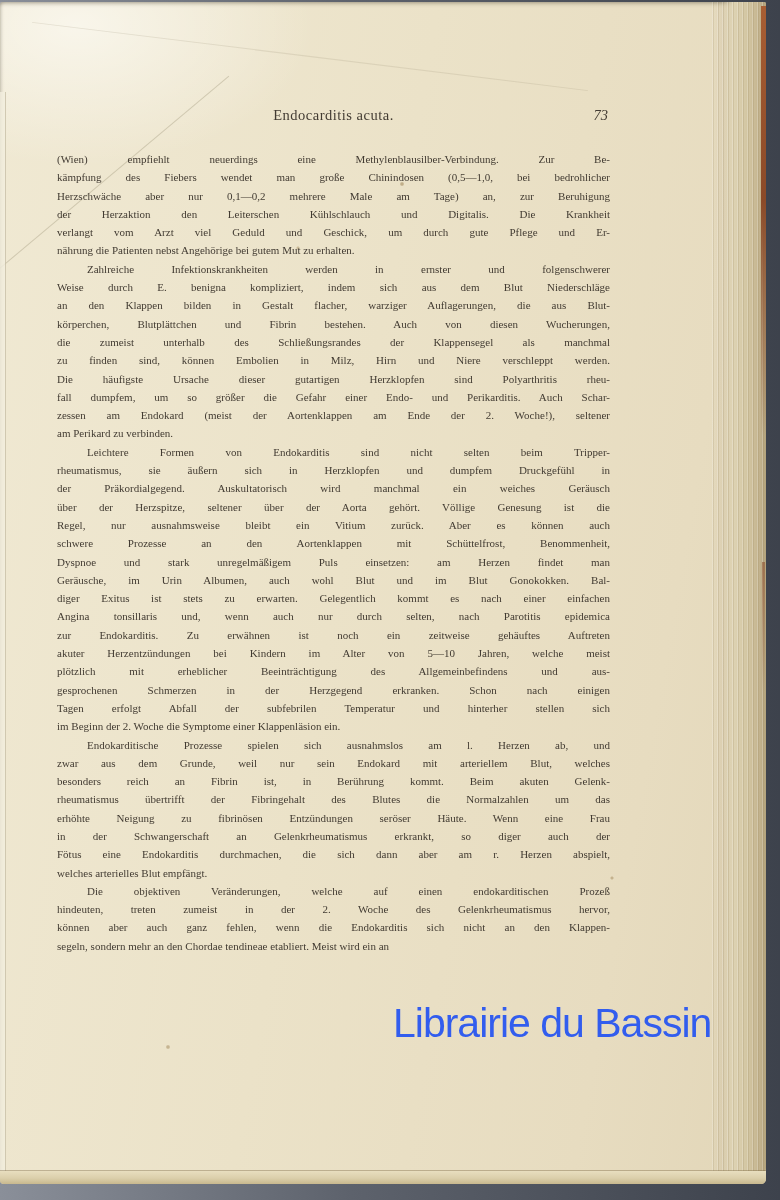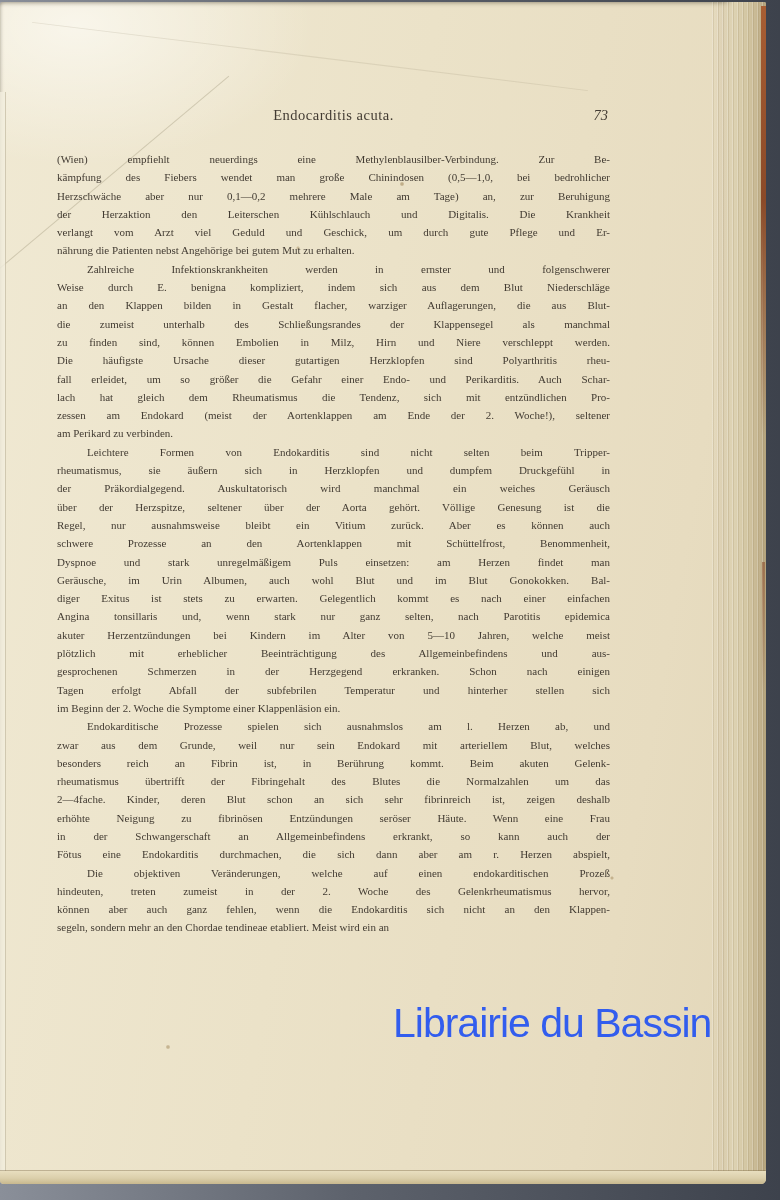--- a/index.html
+++ b/index.html
@@ -167,50 +167,51 @@
       <div class="body-text">
           <div class="line">(Wien) empfiehlt neuerdings eine Methylenblausilber-Verbindung. Zur Be-</div>
           <div class="line">kämpfung des Fiebers wendet man große Chinindosen (0,5—1,0, bei bedrohlicher</div>
           <div class="line">Herzschwäche aber nur 0,1—0,2 mehrere Male am Tage) an, zur Beruhigung</div>
           <div class="line">der Herzaktion den Leiterschen Kühlschlauch und Digitalis. Die Krankheit</div>
           <div class="line">verlangt vom Arzt viel Geduld und Geschick, um durch gute Pflege und Er-</div>
           <div class="line line-last">nährung die Patienten nebst Angehörige bei gutem Mut zu erhalten.</div>
           <div class="line line-indent">Zahlreiche Infektionskrankheiten werden in ernster und folgenschwerer</div>
           <div class="line">Weise durch E. benigna kompliziert, indem sich aus dem Blut Niederschläge</div>
           <div class="line">an den Klappen bilden in Gestalt flacher, warziger Auflagerungen, die aus Blut-</div>
+          <div class="line">körperchen, Blutplättchen und Fibrin bestehen. Auch von diesen Wucherungen,</div>
           <div class="line">die zumeist unterhalb des Schließungsrandes der Klappensegel als manchmal</div>
           <div class="line">zu finden sind, können Embolien in Milz, Hirn und Niere verschleppt werden.</div>
           <div class="line">Die häufigste Ursache dieser gutartigen Herzklopfen sind Polyarthritis rheu-</div>
-          <div class="line">fall erleidet, um so größer die Gefahr einer Endo- und Perikarditis. Auch Schar-</div>
-          <div class="line">lach hat gleich dem Rheumatismus die Tendenz, sich mit entzündlichen Pro-</div>
+          <div class="line">fall dumpfem, um so größer die Gefahr einer Endo- und Perikarditis. Auch Schar-</div>
           <div class="line">zessen am Endokard (meist der Aortenklappen am Ende der 2. Woche!), seltener</div>
           <div class="line line-last">am Perikard zu verbinden.</div>
           <div class="line line-indent">Leichtere Formen von Endokarditis sind nicht selten beim Tripper-</div>
           <div class="line">rheumatismus, sie äußern sich in Herzklopfen und dumpfem Druckgefühl in</div>
           <div class="line">der Präkordialgegend. Auskultatorisch wird manchmal ein weiches Geräusch</div>
           <div class="line">über der Herzspitze, seltener über der Aorta gehört. Völlige Genesung ist die</div>
           <div class="line">Regel, nur ausnahmsweise bleibt ein Vitium zurück. Aber es können auch</div>
           <div class="line">schwere Prozesse an den Aortenklappen mit Schüttelfrost, Benommenheit,</div>
           <div class="line">Dyspnoe und stark unregelmäßigem Puls einsetzen: am Herzen findet man</div>
           <div class="line">Geräusche, im Urin Albumen, auch wohl Blut und im Blut Gonokokken. Bal-</div>
           <div class="line">diger Exitus ist stets zu erwarten. Gelegentlich kommt es nach einer einfachen</div>
-          <div class="line">Angina tonsillaris und, wenn stark nur ganz selten, nach Parotitis epidemica</div>
+          <div class="line">Angina tonsillaris und, wenn auch nur durch selten, nach Parotitis epidemica</div>
+          <div class="line">zur Endokarditis. Zu erwähnen ist noch ein zeitweise gehäuftes Auftreten</div>
           <div class="line">akuter Herzentzündungen bei Kindern im Alter von 5—10 Jahren, welche meist</div>
           <div class="line">plötzlich mit erheblicher Beeinträchtigung des Allgemeinbefindens und aus-</div>
           <div class="line">gesprochenen Schmerzen in der Herzgegend erkranken. Schon nach einigen</div>
           <div class="line">Tagen erfolgt Abfall der subfebrilen Temperatur und hinterher stellen sich</div>
           <div class="line line-last">im Beginn der 2. Woche die Symptome einer Klappenläsion ein.</div>
           <div class="line line-indent">Endokarditische Prozesse spielen sich ausnahmslos am l. Herzen ab, und</div>
           <div class="line">zwar aus dem Grunde, weil nur sein Endokard mit arteriellem Blut, welches</div>
           <div class="line">besonders reich an Fibrin ist, in Berührung kommt. Beim akuten Gelenk-</div>
           <div class="line">rheumatismus übertrifft der Fibringehalt des Blutes die Normalzahlen um das</div>
-          <div class="line">2—4fache. Kinder, deren Blut schon an sich sehr fibrinreich ist, zeigen deshalb</div>
           <div class="line">erhöhte Neigung zu fibrinösen Entzündungen seröser Häute. Wenn eine Frau</div>
-          <div class="line">in der Schwangerschaft an Allgemeinbefindens erkrankt, so kann auch der</div>
+          <div class="line">in der Schwangerschaft an Gelenkrheumatismus erkrankt, so diger auch der</div>
           <div class="line">Fötus eine Endokarditis durchmachen, die sich dann aber am r. Herzen abspielt,</div>
+          <div class="line line-last">welches arterielles Blut empfängt.</div>
           <div class="line line-indent">Die objektiven Veränderungen, welche auf einen endokarditischen Prozeß</div>
           <div class="line">hindeuten, treten zumeist in der 2. Woche des Gelenkrheumatismus hervor,</div>
           <div class="line">können aber auch ganz fehlen, wenn die Endokarditis sich nicht an den Klappen-</div>
           <div class="line line-last">segeln, sondern mehr an den Chordae tendineae etabliert. Meist wird ein an</div>
         </div>
     </div>
   </div>
 
   <div class="watermark" style="color: rgb(43, 88, 240);">Librairie du Bassin</div>
 

